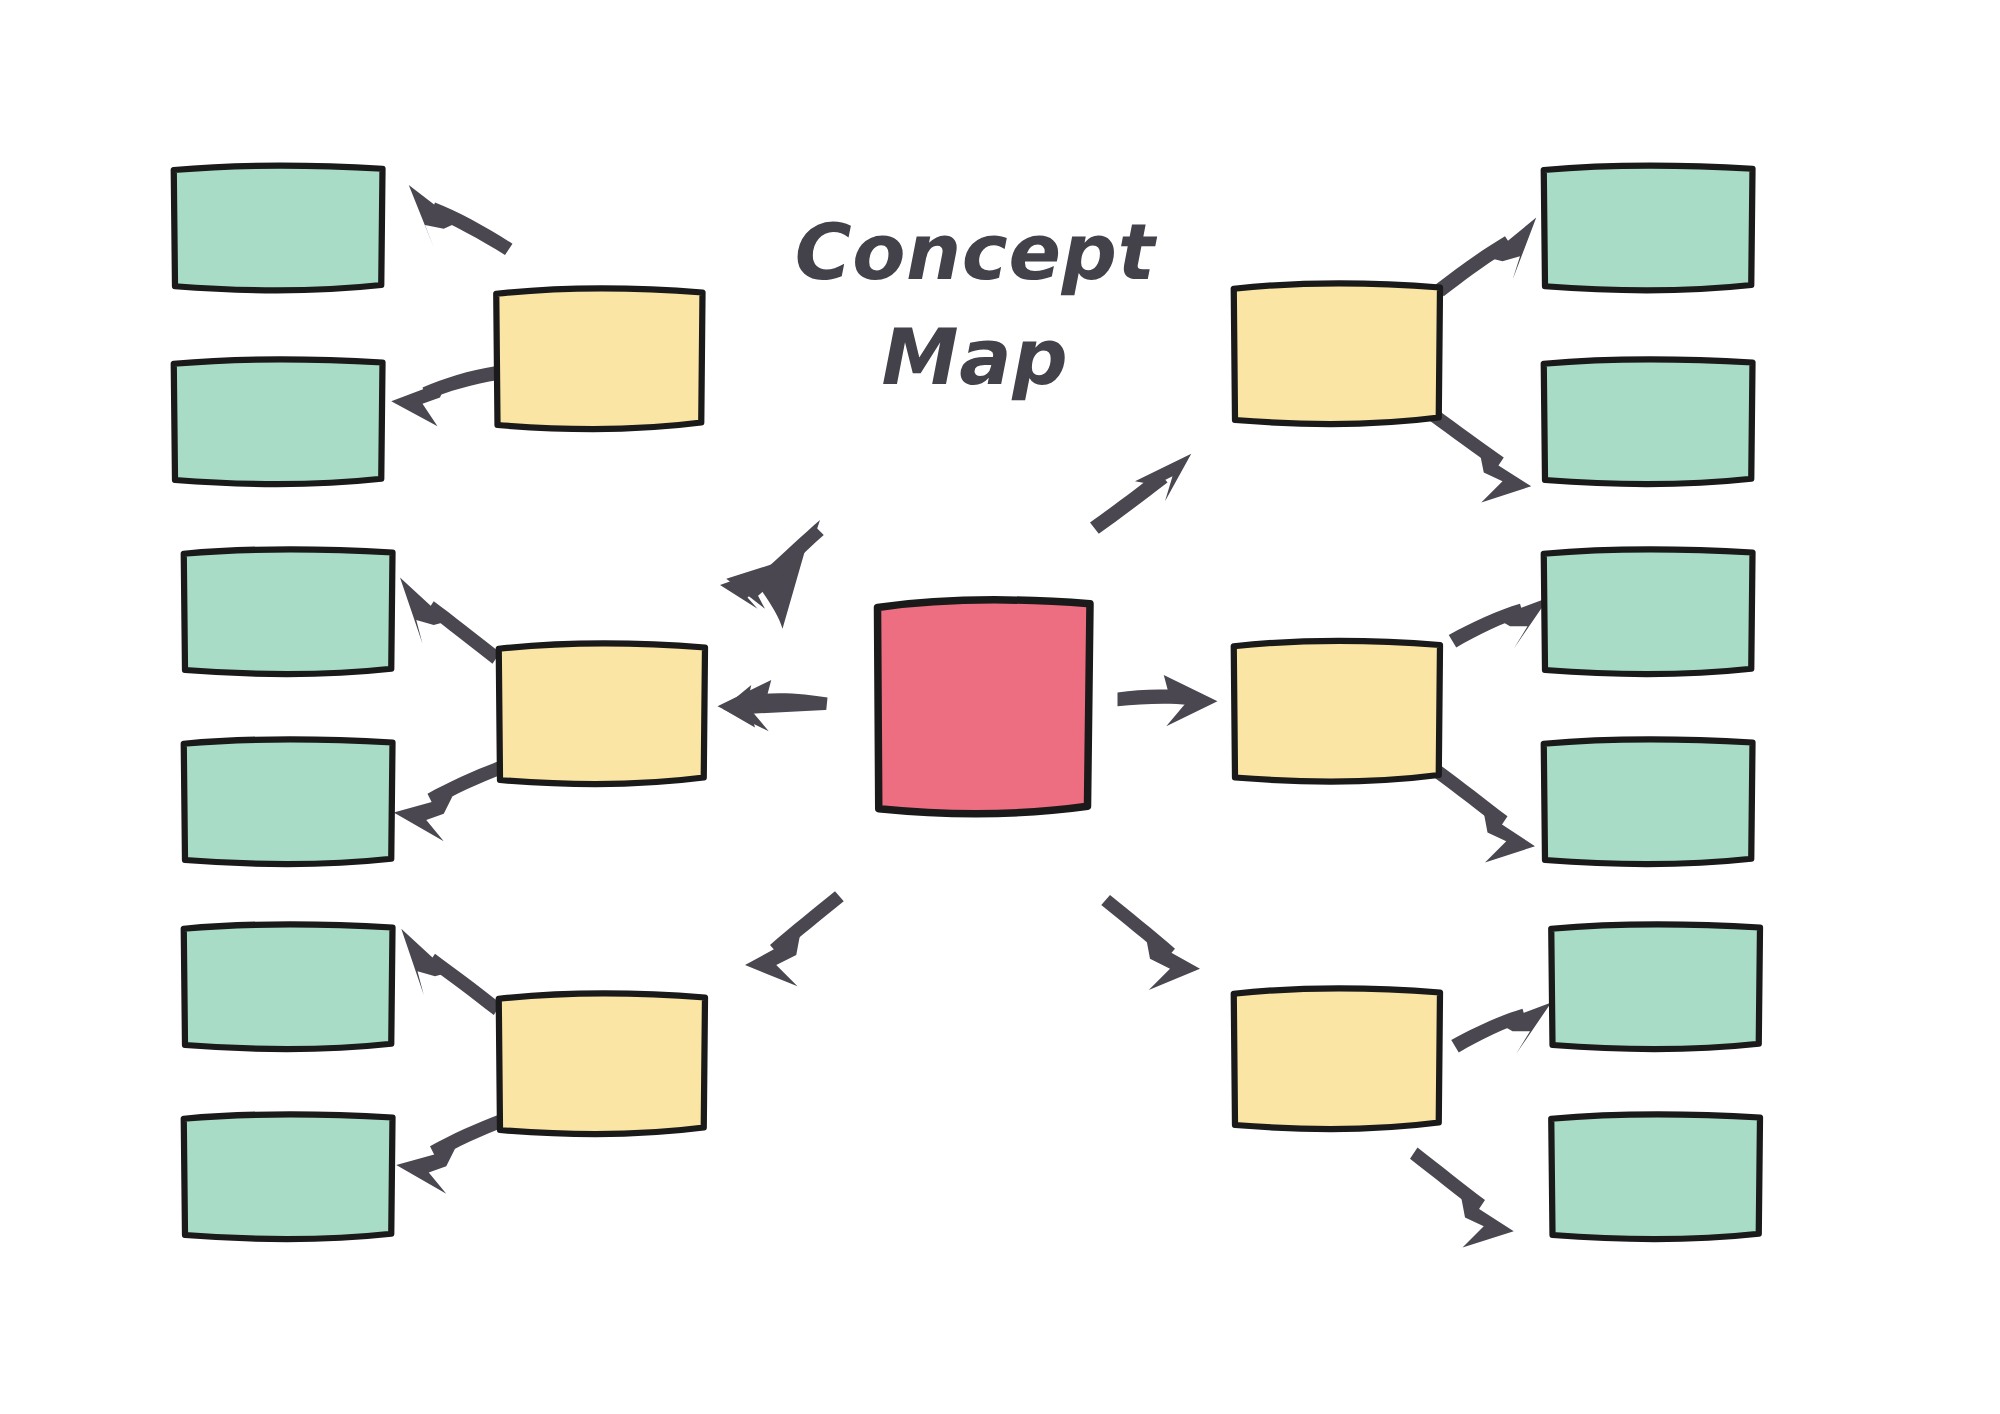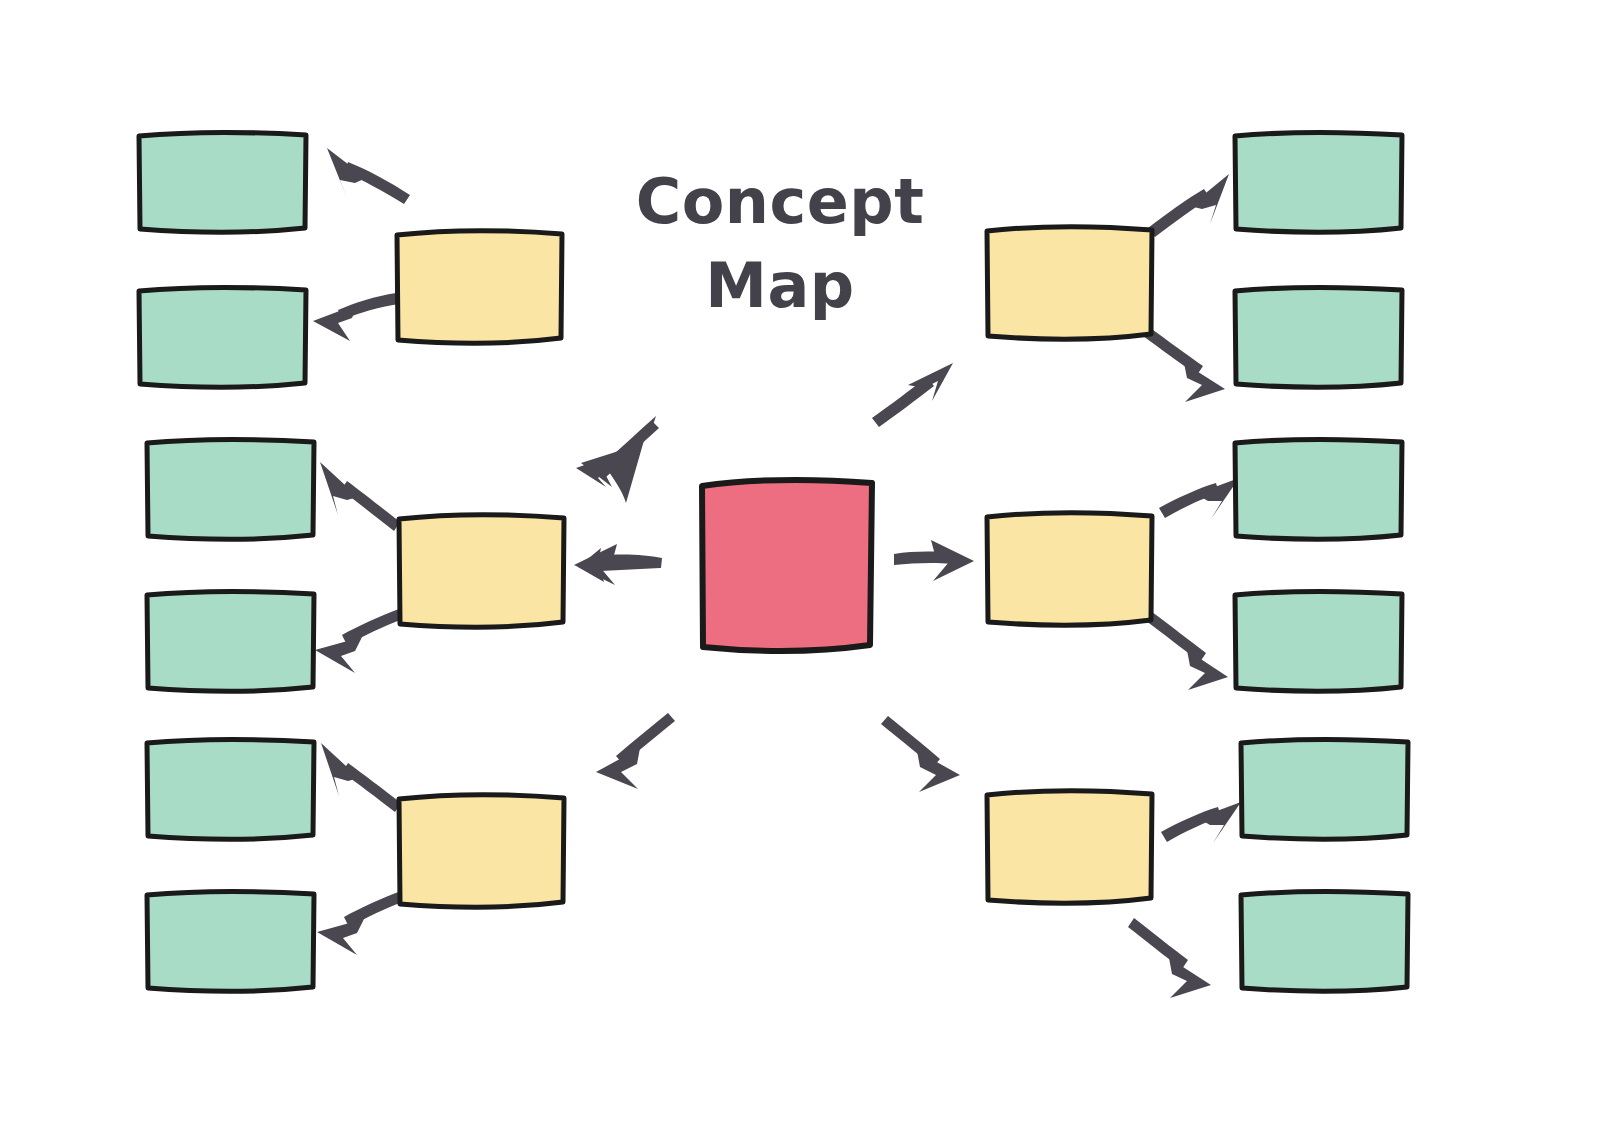--- a/index.html
+++ b/index.html
@@ -12,20 +12,21 @@
     width: 1600px;
     height: 1131px;
     overflow: hidden;
     font-family: "DejaVu Sans", sans-serif;
   }
   #canvas {
     position: relative;
     width: 1600px;
     height: 1131px;
     background: #ffffff;
+    font-style: italic;
   }
   #diagram-svg {
     position: absolute;
     inset: 0;
     width: 1600px;
     height: 1131px;
     display: block;
   }
   .node-box {
     stroke-linejoin: round;

